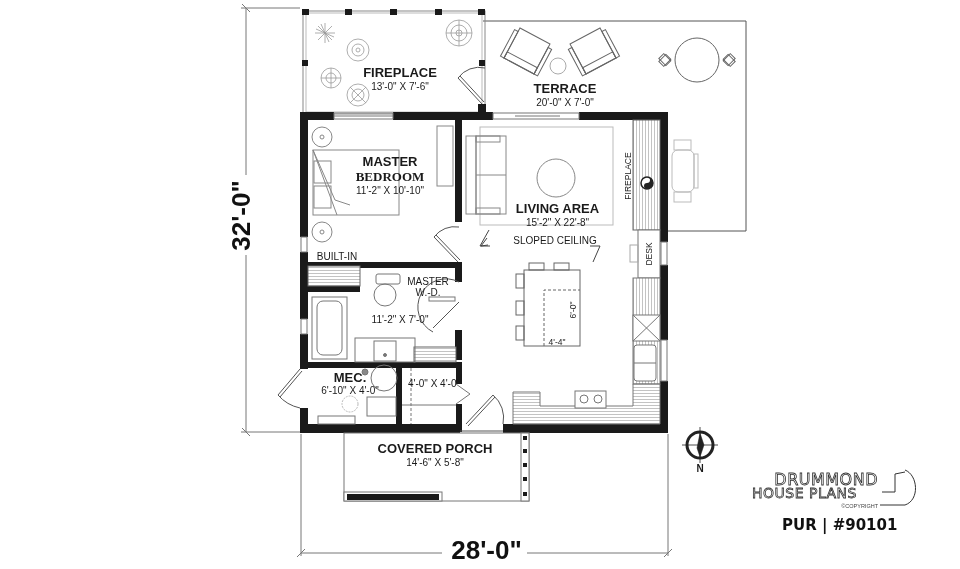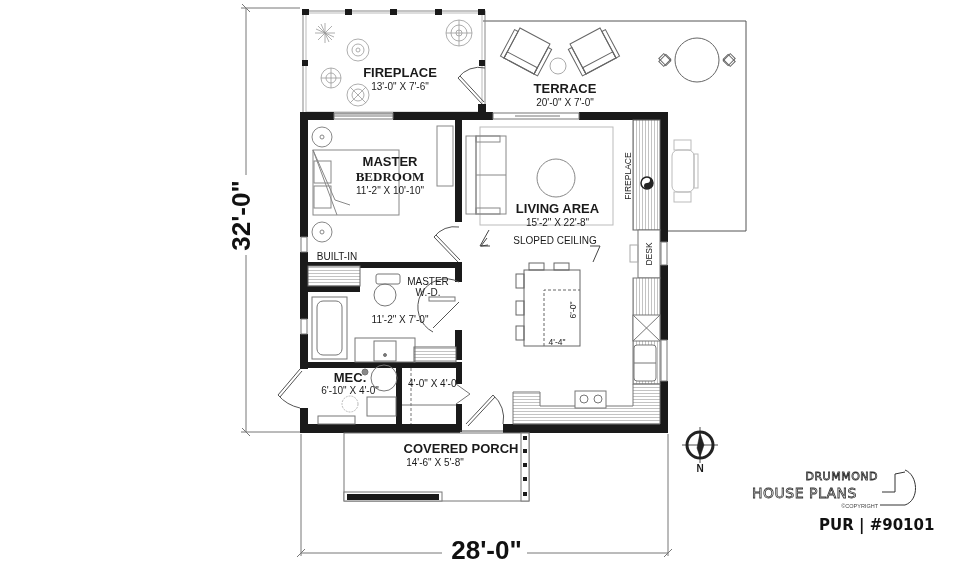--- a/index.html
+++ b/index.html
@@ -330,33 +330,33 @@
 <div class="lbl room-name" style="left:500px;top:202px;width:115px;">LIVING AREA</div>
 <div class="lbl room-dim" style="left:500px;top:217px;width:115px;">15'-2" X 22'-8"</div>
 
 <div class="lbl room-dim" style="left:360px;top:314px;width:80px;">11'-2" X 7'-0"</div>
 
 <div class="lbl room-name" style="left:320px;top:371px;width:60px;">MEC.</div>
 <div class="lbl room-dim" style="left:310px;top:385px;width:80px;">6'-10" X 4'-0"</div>
 
 <div class="lbl room-dim" style="left:407px;top:378px;width:54px;">4'-0" X 4'-0"</div>
 
-<div class="lbl room-name" style="left:370px;top:442px;width:130px;margin-left:26px;">COVERED PORCH</div>
+<div class="lbl room-name" style="left:370px;top:442px;width:130px;">COVERED PORCH</div>
 <div class="lbl room-dim" style="left:370px;top:457px;width:130px;">14'-6" X 5'-8"</div>
 
 <div class="lbl small" style="left:312px;top:251px;width:50px;">BUILT-IN</div>
 <div class="lbl small" style="left:398px;top:276px;width:60px;">MASTER</div>
 <div class="lbl small" style="left:398px;top:287px;width:60px;">W.-D.</div>
 <div class="lbl small" style="left:505px;top:235px;width:100px;">SLOPED CEILING</div>
 <div class="lbl small vert" style="left:598px;top:171px;width:60px;font-size:8.5px;">FIREPLACE</div>
 <div class="lbl small vert" style="left:629px;top:249px;width:40px;font-size:8.5px;">DESK</div>
 <div class="lbl small vert" style="left:558px;top:305px;width:30px;font-size:8.5px;">6'-0"</div>
 <div class="lbl small" style="left:545px;top:337px;width:24px;font-size:8.5px;">4'-4"</div>
 
 <div class="dim-big vert" style="left:196px;top:200px;width:90px;text-align:center;">32'-0"</div>
 <div class="dim-big" style="left:444px;top:535px;width:85px;text-align:center;">28'-0"</div>
 
 <div class="lbl" style="left:694px;top:463px;width:12px;font-weight:bold;font-size:10px;">N</div>
 
-<div class="brand" style="left:773px;top:470px;width:105px;text-align:right;font-size:11px;">DRUMMOND</div>
+<div class="brand" style="left:773px;top:470px;width:105px;text-align:right;font-size:16px;">DRUMMOND</div>
 <div class="brand" style="left:752px;top:485px;width:126px;text-align:left;font-size:14px;">HOUSE PLANS</div>
 <div class="lbl" style="left:818px;top:503px;width:60px;text-align:right;font-size:5.5px;color:#444;">©COPYRIGHT</div>
-<div class="plan-no" style="left:782px;top:516px;width:140px;margin-left:37px;">PUR | #90101</div>
+<div class="plan-no" style="left:782px;top:516px;width:140px;">PUR | #90101</div>
 
 </body></html>

